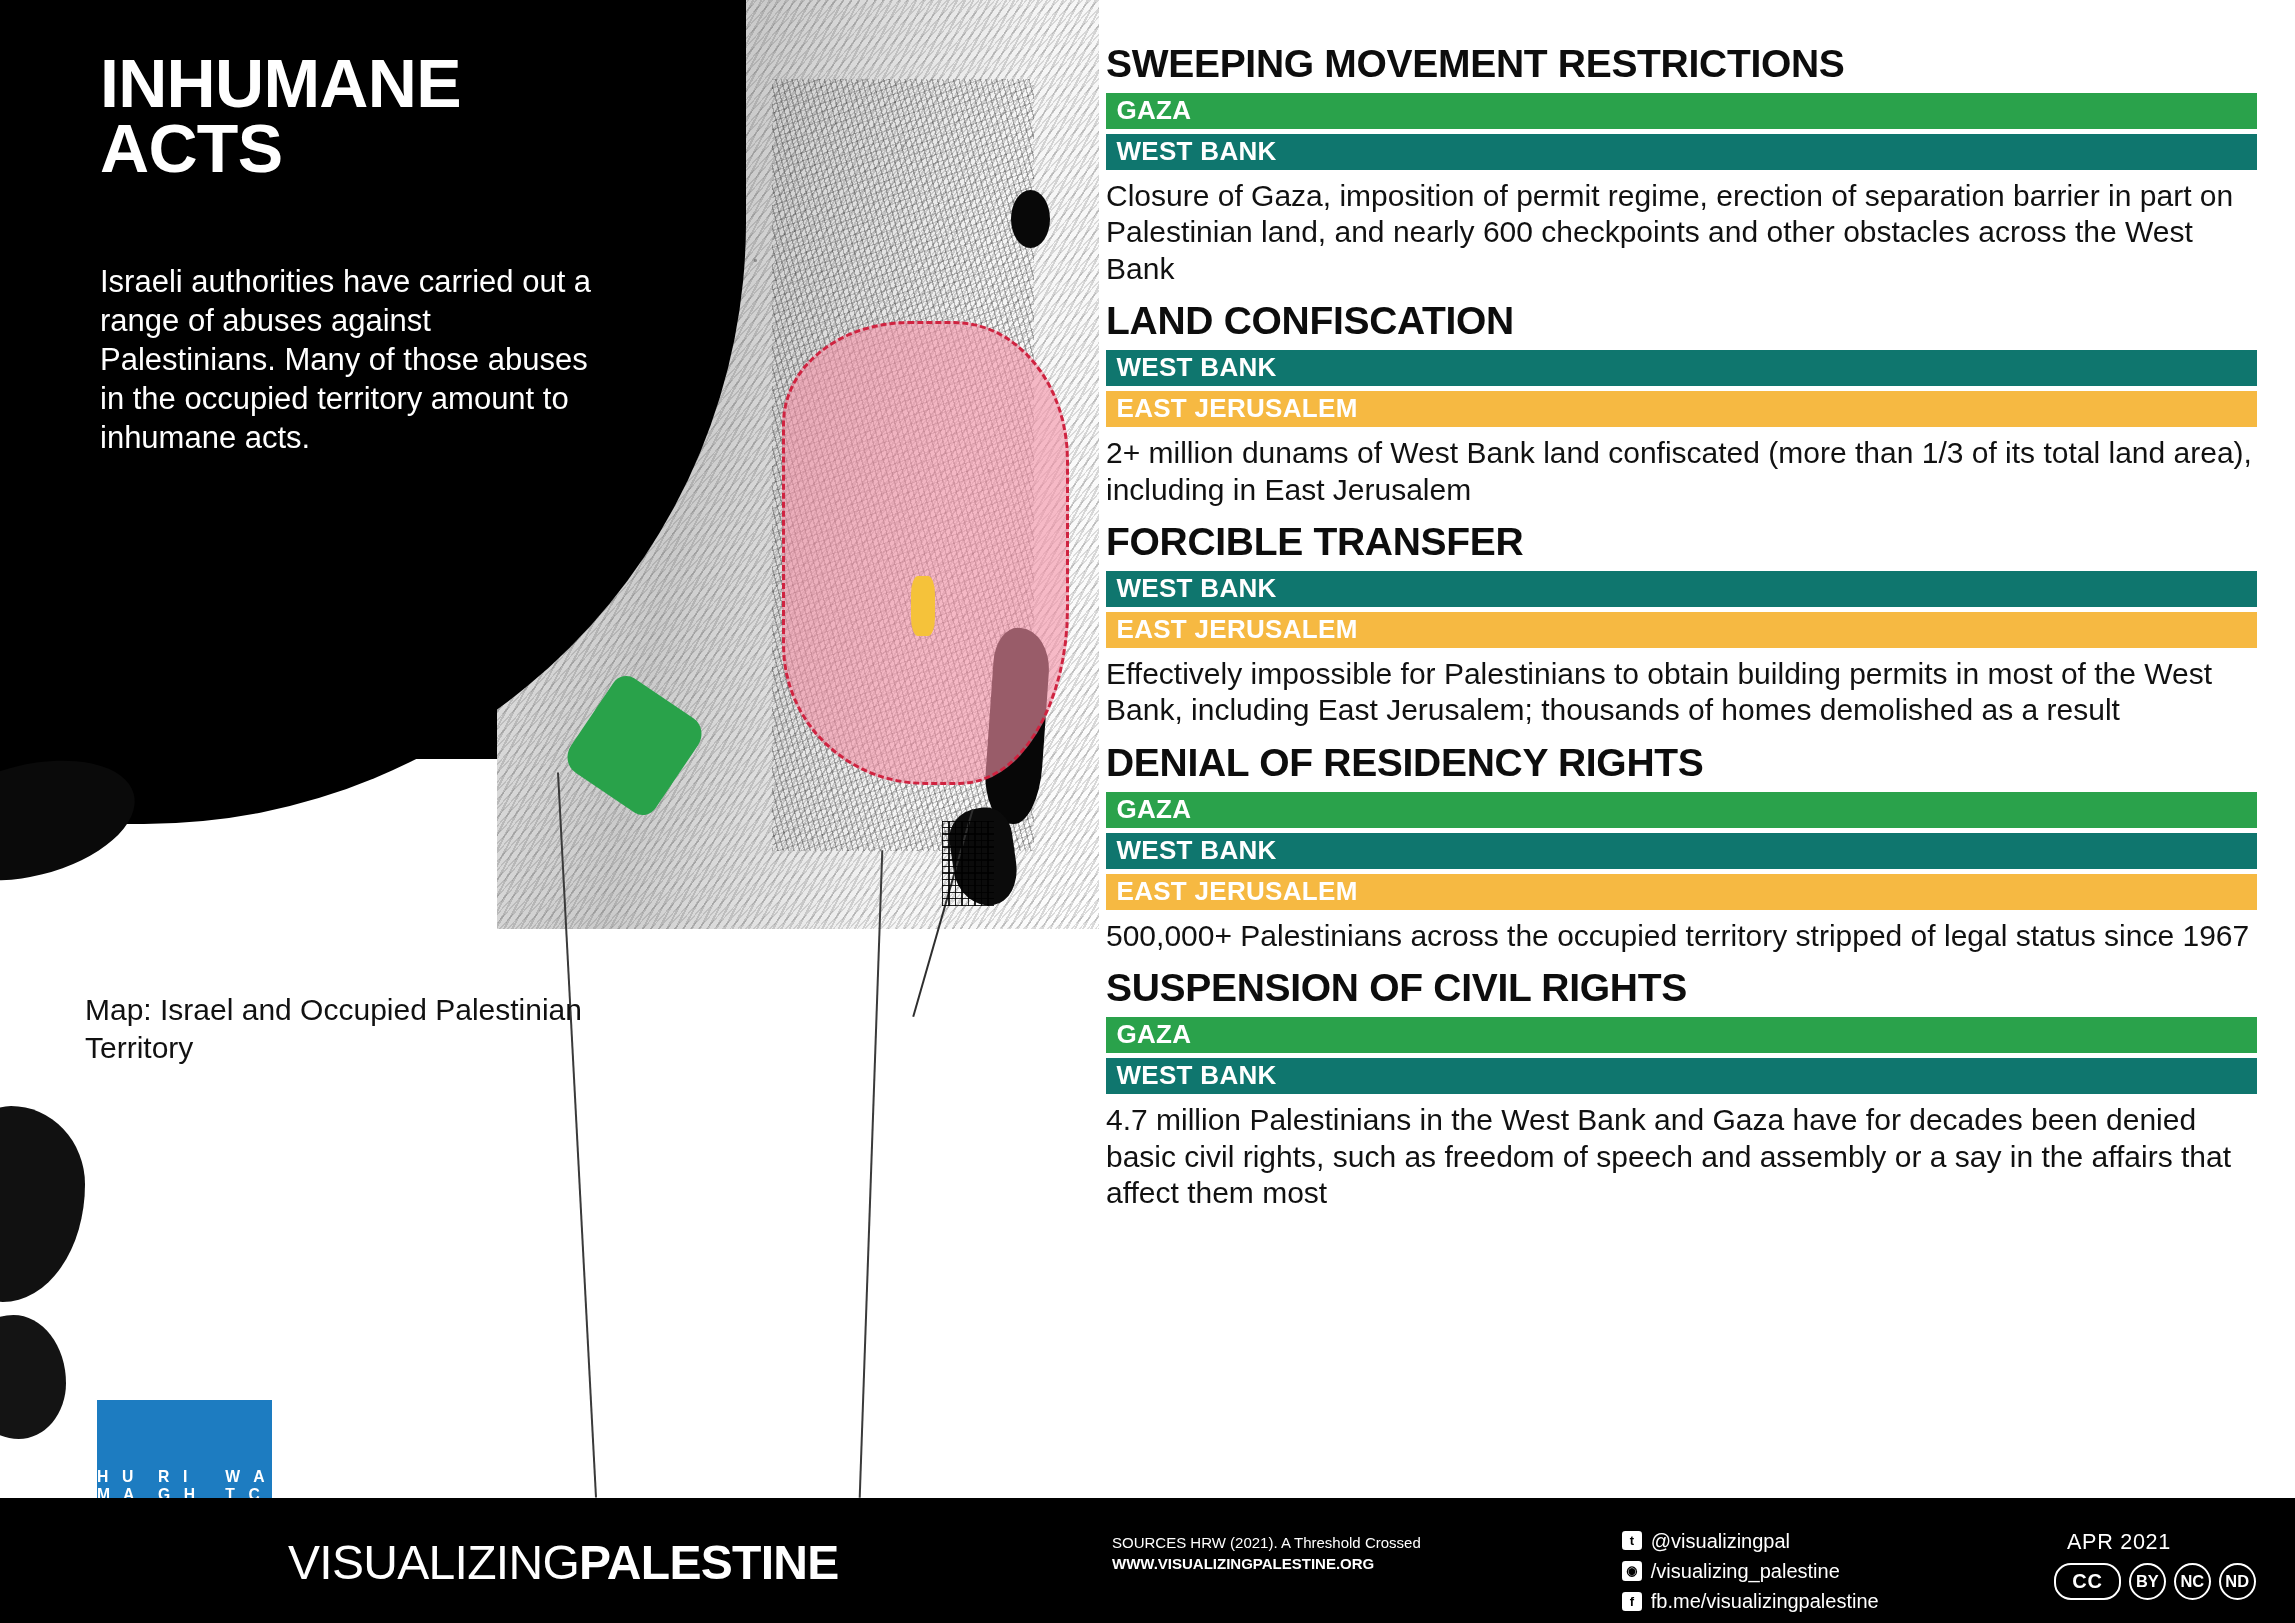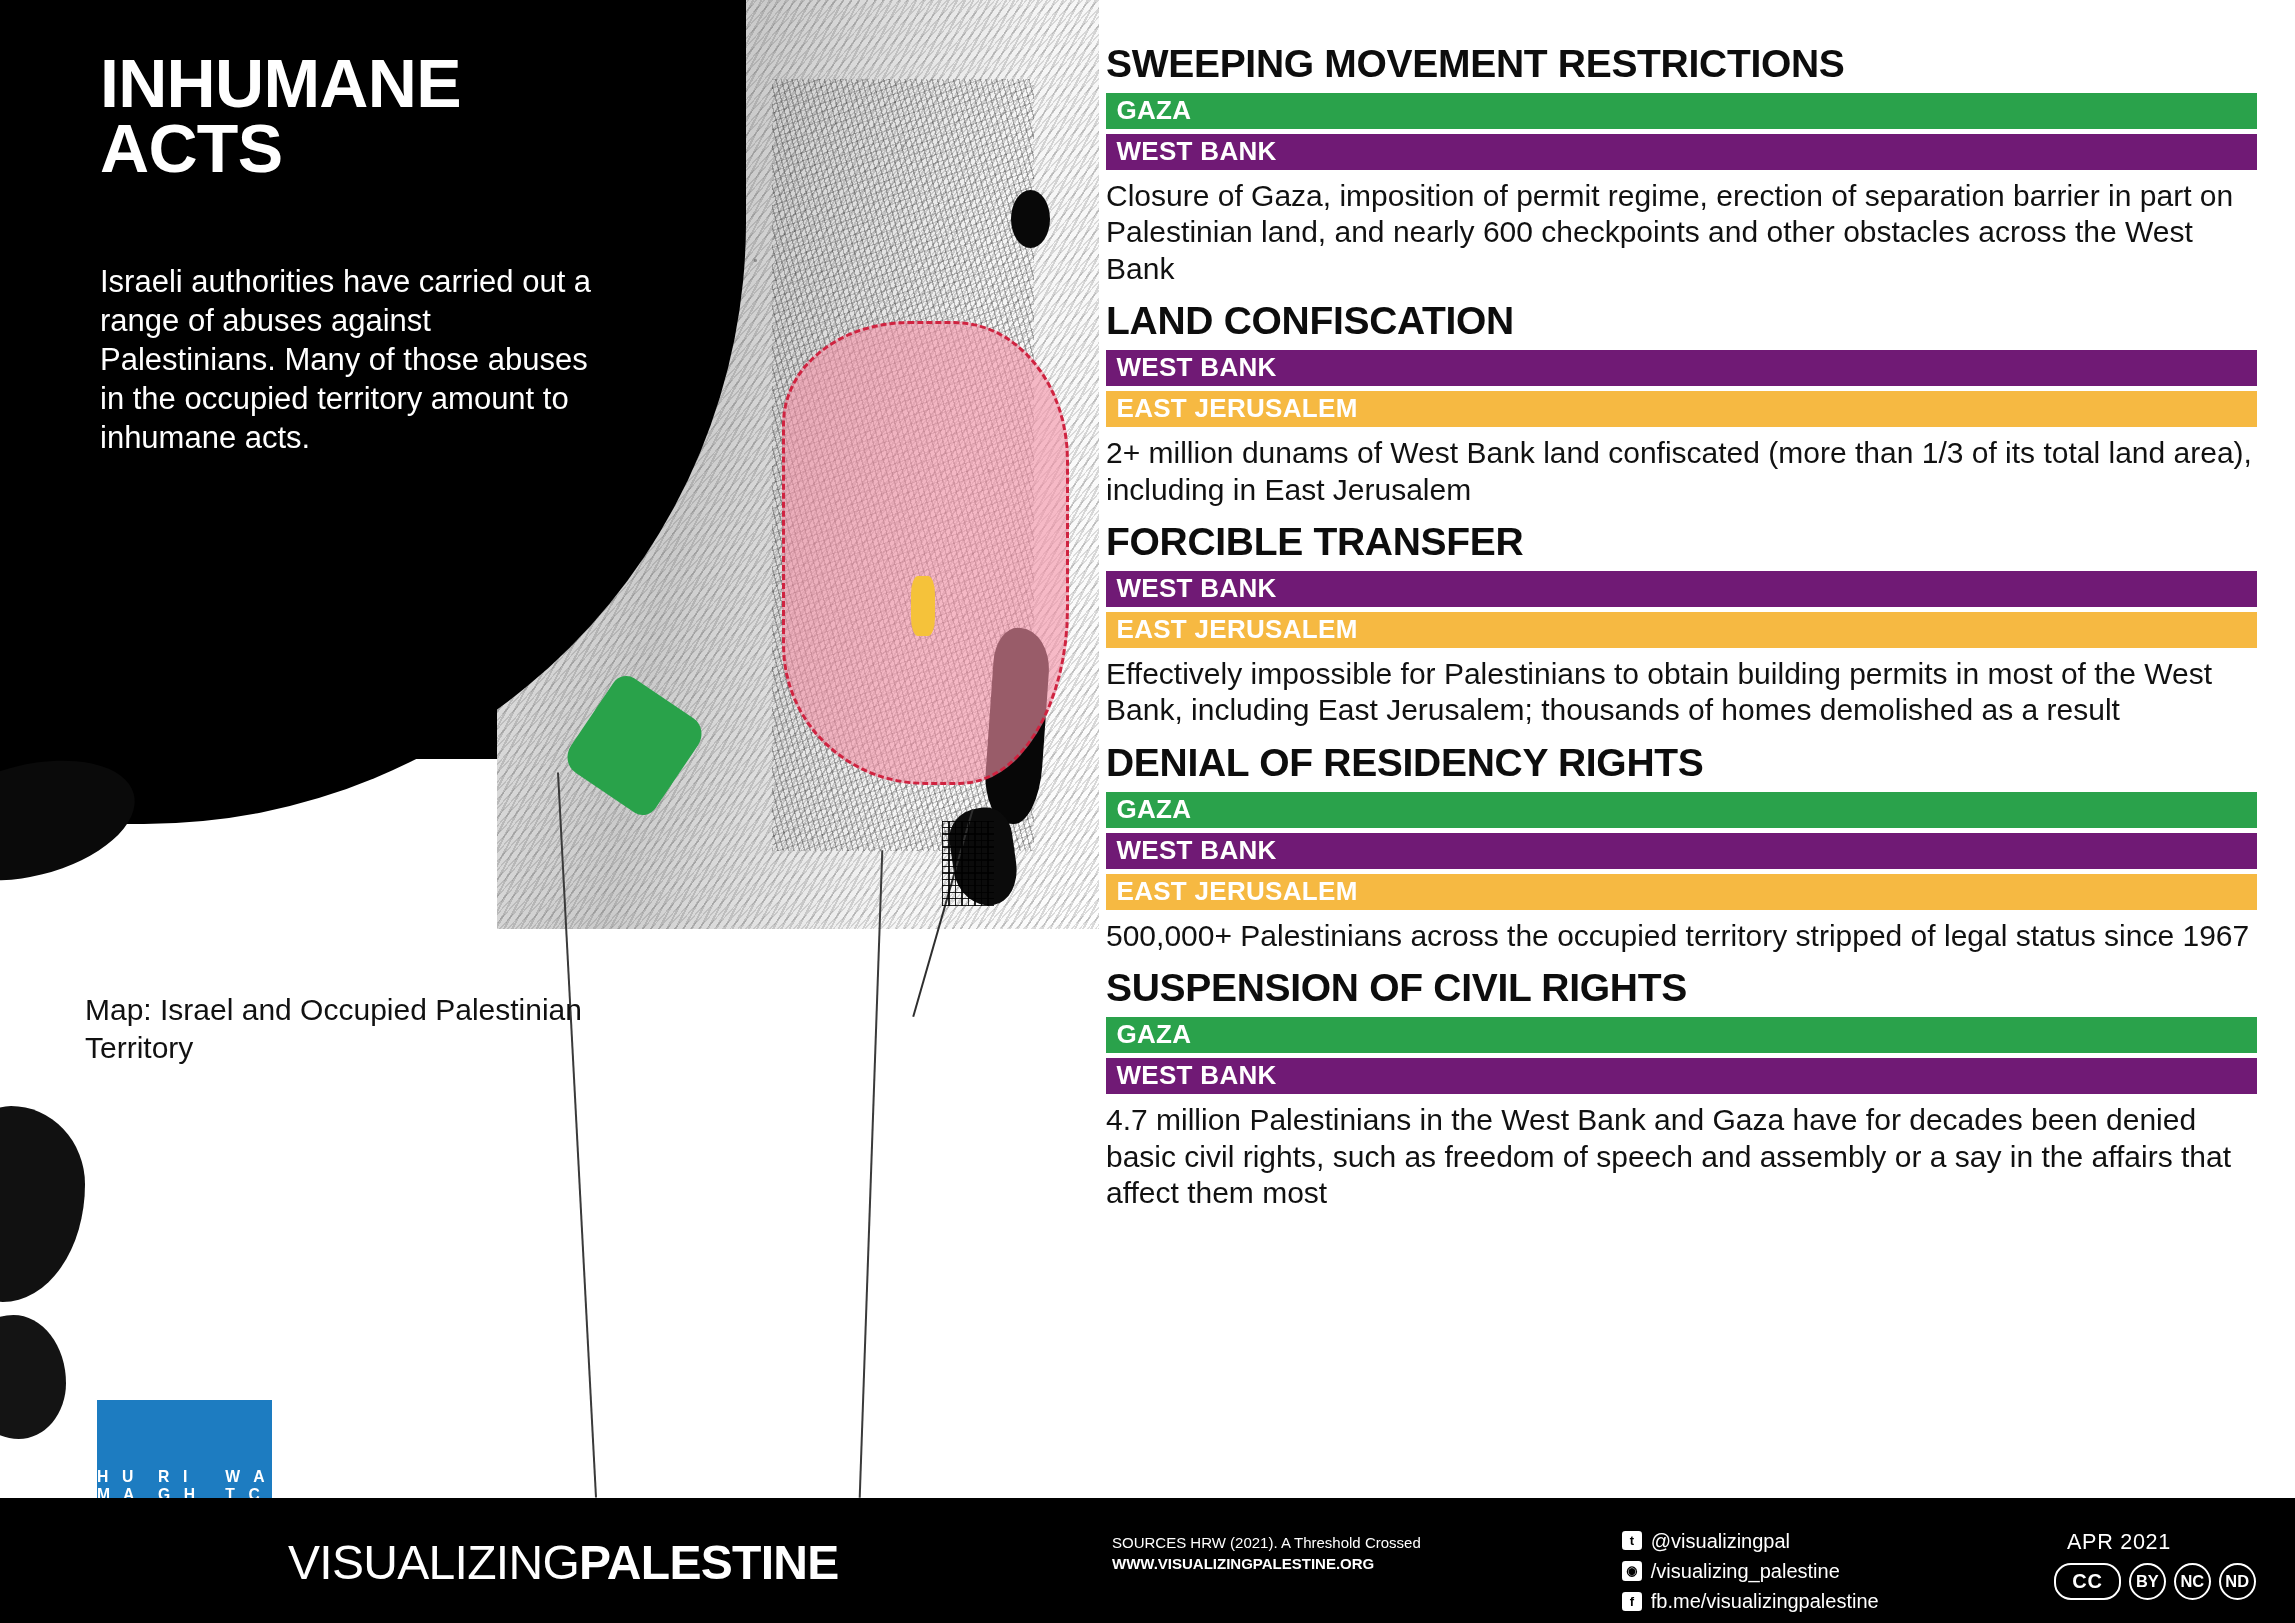--- a/index.html
+++ b/index.html
@@ -63,21 +63,21 @@
             display:flex;flex-direction:row;justify-content:center;align-items:center;gap:14.4px;}
   #hrw-logo div{color:#fff;font-size:15.7px;font-weight:bold;letter-spacing:4.6px;}
 
   
   #right-panel{position:absolute;left:1106px;top:43px;width:1151px;}
   .section{margin-bottom:13px;}
   .sec-title{font-size:39px;font-weight:bold;color:#0d0d0d;letter-spacing:-0.3px;line-height:1.08;margin:0 0 7.9px 0;}
   .tags{display:flex;gap:5.2px;margin-bottom:7.9px;flex-direction:column;}
   .tag{font-size:26px;font-weight:bold;color:#fff;padding:3.9px 10.5px 5.9px 10.5px;letter-spacing:0.3px;line-height:1;}
   .tag.gaza{background:#2aa24b;}
-  .tag.west{background:#701a75;}
+  .tag.west{background:#0f766e;}
   .tag.east{background:#f6b942;}
   .sec-body{font-size:30px;line-height:1.22;color:#111;margin:0 0 3.9px 0;}
 
   
   #footer{position:absolute;left:0;top:1498px;width:2295px;height:125px;background:#000;}
   #vp-logo{position:absolute;left:288px;top:37px;color:#fff;font-size:48px;letter-spacing:-0.7px;}
   #vp-logo b{font-weight:bold;text-align:right;}
   #vp-logo span.light{font-weight:normal;}
   #sources{position:absolute;left:1112px;top:34px;color:#fff;font-size:15px;line-height:1.42;}
   #sources b{font-weight:bold;}

